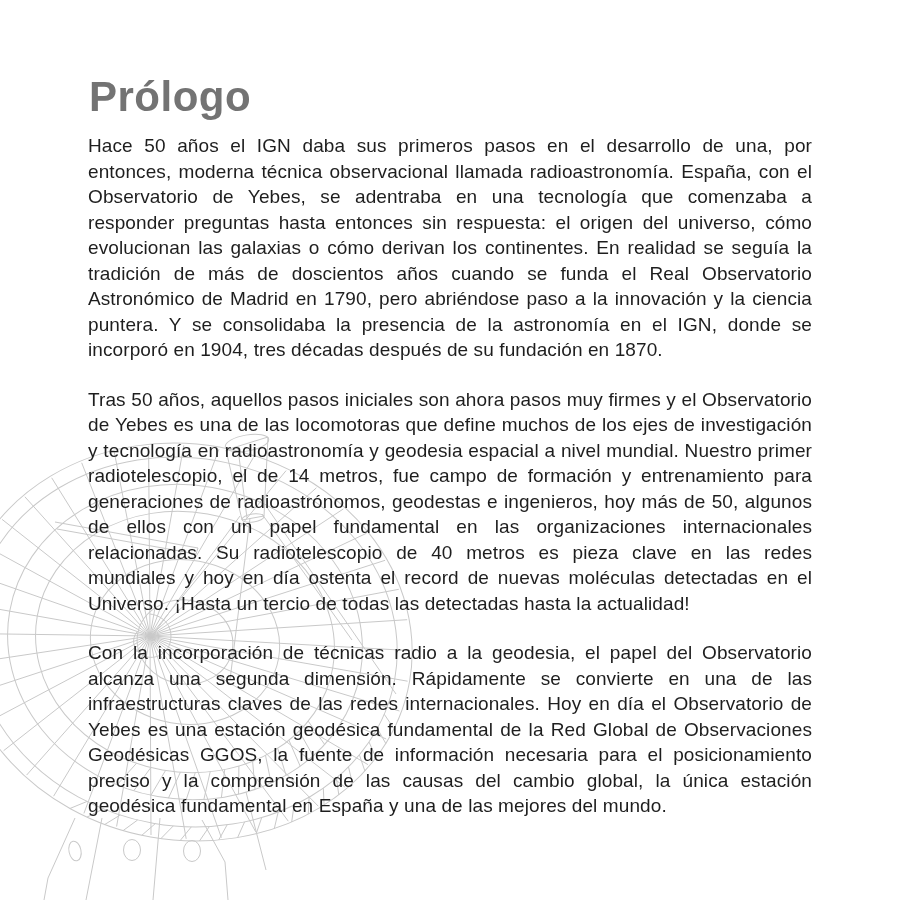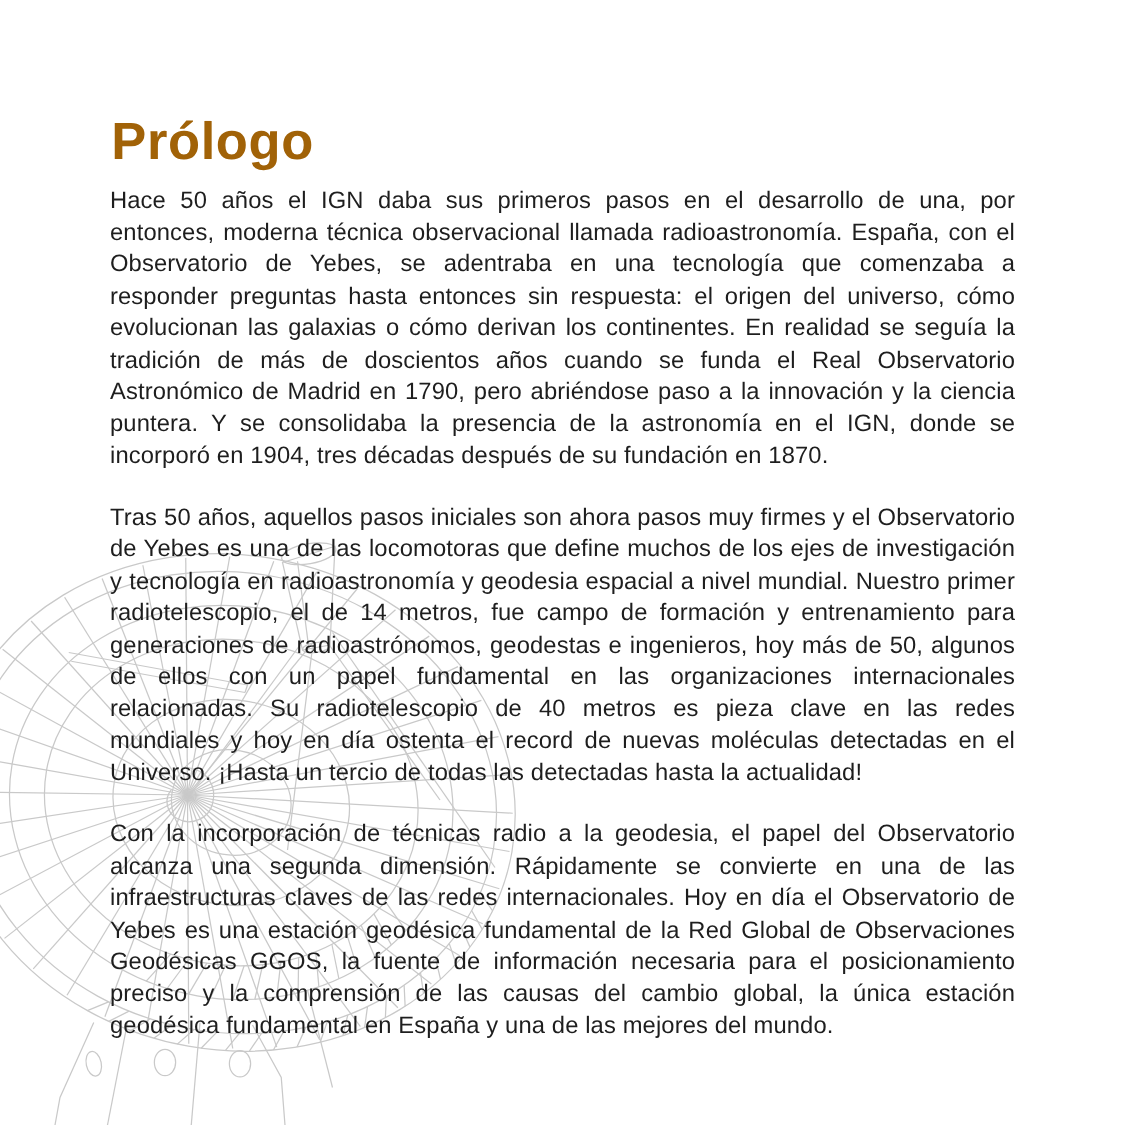--- a/index.html
+++ b/index.html
@@ -29,39 +29,39 @@
     stroke: #c9c9c9;
     stroke-width: 1;
   }
   .content {
     position: relative;
     z-index: 1;
   }
   .page-title {
     position: absolute;
     left: 89px;
-    top: 62px;
+    top: 46px;
     font-size: 42px;
     font-weight: 700;
-    color: #a16207;
+    color: #737373;
     letter-spacing: 0.5px;
     line-height: 1.1;
   }
   .body-text {
     position: absolute;
     left: 88px;
     top: 133px;
     width: 724px;
     font-size: 19px;
     line-height: 25.5px;
     letter-spacing: 0.1px;
     color: #1e1e1e;
   }
   .body-text p {
-    margin: 15px 0 24px 0;
+    margin: 0 0 24px 0;
     text-align: justify;
   }
 </style>
 </head>
 <body>
 
 <div class="page">
 
   <svg class="telescope-art" viewBox="0 0 900 900">
 

